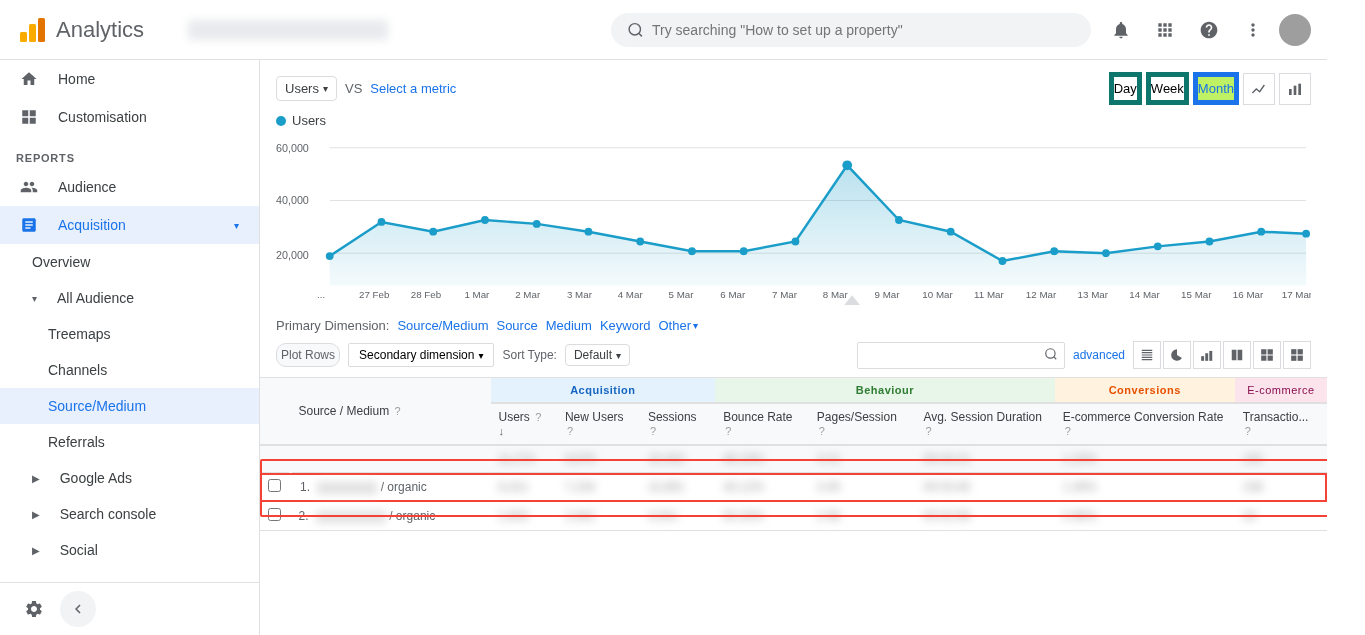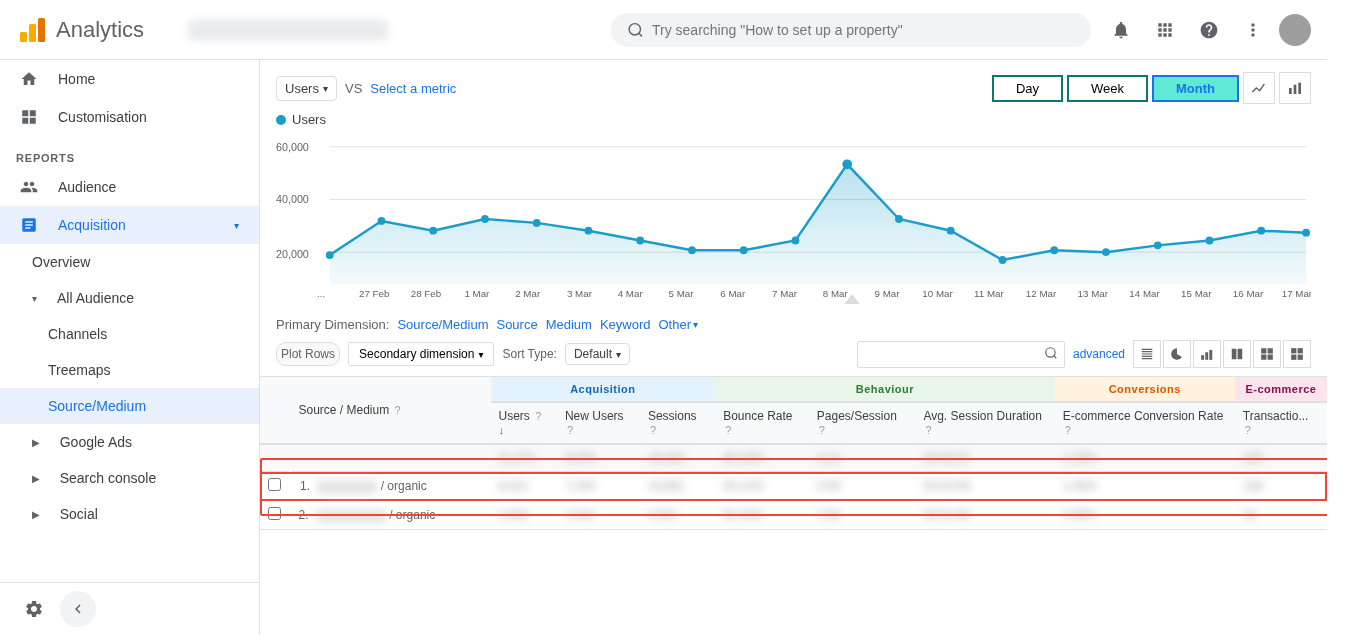--- a/index.html
+++ b/index.html
@@ -30,22 +30,22 @@
     .sidebar-section-label { font-size: 11px; color: #5f6368; font-weight: 600; letter-spacing: 0.8px; padding: 16px 16px 4px; text-transform: uppercase; }
     .sidebar-sub { padding-left: 32px; }
     .sidebar-sub2 { padding-left: 48px; }
 
     
     .chart-controls { display: flex; align-items: center; padding: 12px 16px 0; gap: 8px; }
     .metric-selector { display: flex; align-items: center; gap: 4px; border: 1px solid #dadce0; border-radius: 4px; padding: 4px 8px; font-size: 13px; cursor: pointer; }
     .vs-text { color: #5f6368; }
     .select-metric { color: #1a73e8; font-size: 13px; cursor: pointer; }
     .time-controls { margin-left: auto; display: flex; align-items: center; gap: 4px; }
-    .time-btn { padding: 4px 22px; border: 2px solid #0f766e; font-size: 13px; cursor: pointer; background: #fff; }
-    .time-btn.active { background: #5eead4; color: #1a73e8; border-color: #1a73e8; font-weight: bold; }
+    .time-btn { padding: 4px 0; border: 5px solid #0f766e; font-size: 13px; cursor: pointer; background: #fff; }
+    .time-btn.active { background: #bef264; color: #1a73e8; border-color: #1a73e8; }
     .chart-type-btns { display: flex; gap: 4px; }
     .chart-type-btn { width: 32px; height: 32px; border: 1px solid #dadce0; background: #fff; cursor: pointer; display: flex; align-items: center; justify-content: center; }
 
     
     .chart-area { padding: 8px 16px 0; }
     .chart-legend { display: flex; align-items: center; gap: 6px; margin-bottom: 4px; font-size: 13px; }
     .legend-dot { width: 10px; height: 10px; border-radius: 50%; background: #1a9dc9; }
     .chart-svg { width: 100%; }
 
     
@@ -159,27 +159,30 @@
         <span style="margin-left:auto;font-size:10px;color:#1a73e8;">▾</span>
       </div>
       <div class="sidebar-item sidebar-sub">
         <span>Overview</span>
       </div>
       <div class="sidebar-item sidebar-sub">
         <span style="font-size:10px;color:#5f6368;">▾</span>
         <span style="font-weight:500;">All Audience</span>
       </div>
       <div class="sidebar-item sidebar-sub2">
+        <span>Treemaps</span>
+      </div>
+      <div class="sidebar-item sidebar-sub2">
         <span>Channels</span>
-      </div>
-      <div class="sidebar-item sidebar-sub2">
-        <span>Treemaps</span>
       </div>
       <div class="sidebar-item sidebar-sub2 active" style="background:#e8f0fe;">
         <span style="color:#1a73e8;font-weight:500;">Source/Medium</span>
+      </div>
+      <div class="sidebar-item sidebar-sub2">
+        <span>Referrals</span>
       </div>
       <div class="sidebar-item sidebar-sub">
         <span style="font-size:10px;color:#5f6368;">▶</span>
         <span>Google Ads</span>
       </div>
       <div class="sidebar-item sidebar-sub">
         <span style="font-size:10px;color:#5f6368;">▶</span>
         <span>Search console</span>
       </div>
       <div class="sidebar-item sidebar-sub">
@@ -379,21 +382,21 @@
           <thead>
             <tr>
               <th rowspan="2" class="checkbox-cell"></th>
               <th rowspan="2" style="min-width:200px;">
                 <span>Source / Medium</span>
                 <span class="help-icon">?</span>
               </th>
               <th colspan="3" style="text-align:center;background:#e3f2fd;font-size:11px;font-weight:600;color:#1565c0;letter-spacing:0.5px;">Acquisition</th>
               <th colspan="3" style="text-align:center;background:#e8f5e9;font-size:11px;font-weight:600;color:#2e7d32;letter-spacing:0.5px;">Behaviour</th>
               <th colspan="1" style="text-align:center;background:#fff3e0;font-size:11px;font-weight:600;color:#e65100;letter-spacing:0.5px;">Conversions</th>
-              <th colspan="2" style="text-align:center;background:#fce4ec;font-size:11px;font-weight:700;color:#880e4f;letter-spacing:0.5px;">E-commerce</th>
+              <th colspan="2" style="text-align:center;background:#fce4ec;font-size:11px;font-weight:400;color:#880e4f;letter-spacing:0.5px;">E-commerce</th>
             </tr>
             <tr>
               <th>
                 <span>Users</span>
                 <span class="help-icon">?</span>
                 <span class="sort-arrow">↓</span>
               </th>
               <th>
                 <span>New Users</span>
                 <span class="help-icon">?</span>

